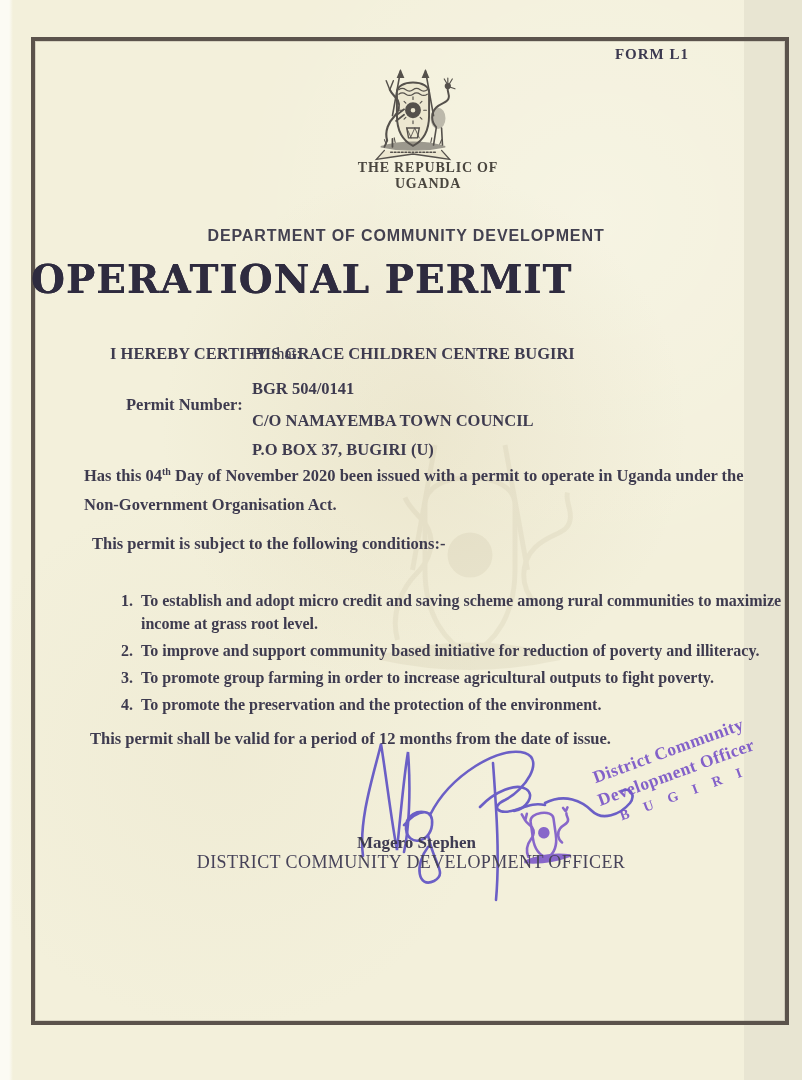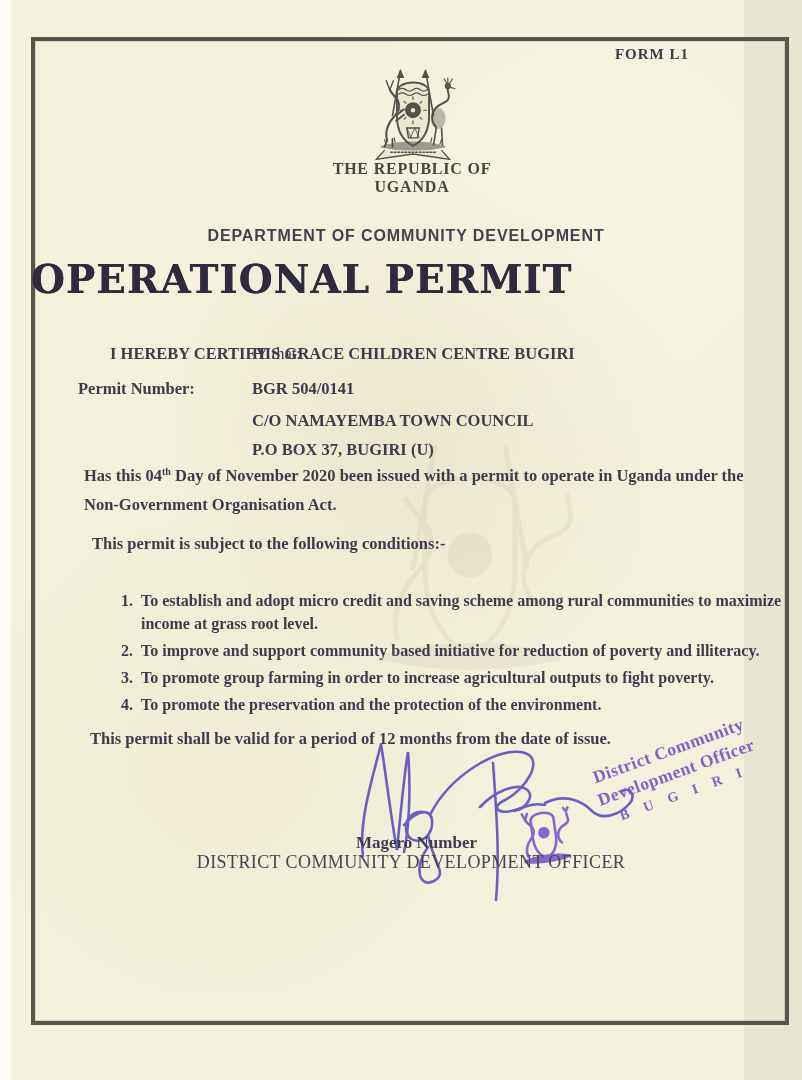--- a/index.html
+++ b/index.html
@@ -14,22 +14,22 @@
     font-family:"Liberation Serif", serif;
     color:#3e3b4f;
   }
   .scan-edge{position:absolute;left:0;top:0;width:13px;height:1080px;
     background:linear-gradient(to right,#fcfbf4 70%, rgba(252,251,244,0));}
   .border-frame{position:absolute;left:31px;top:37px;width:750px;height:980px;
     border:4px solid #5b534c;box-shadow:inset 0 0 0 1px rgba(91,83,76,.18);}
   .form-label{position:absolute;top:46px;right:55px;font-weight:bold;
     font-size:15px;letter-spacing:1px;color:#3c3950;}
   .emblem{position:absolute;left:354px;top:62px;}
-  .republic{position:absolute;left:322px;top:160px;width:180px;text-align:center;
-    font-size:16px;font-weight:bold;letter-spacing:.8px;color:#4a463f;}
+  .republic{position:absolute;left:338px;top:160px;width:180px;text-align:center;
+    font-size:14px;font-weight:bold;letter-spacing:.8px;color:#4a463f;}
   .gov-heading{position:absolute;left:31px;top:194px;width:750px;text-align:center;
     font-family:"Liberation Sans",sans-serif;font-size:16px;letter-spacing:.6px;color:#4b4955;}
   .dept-heading{position:absolute;left:31px;top:227px;width:750px;text-align:center;
     font-family:"Liberation Sans",sans-serif;font-size:16px;font-weight:bold;
     letter-spacing:.9px;color:#434150;}
   .doc-title{position:absolute;left:31px;top:256px;width:750px;text-align:left;
     font-family:"DejaVu Serif",serif;font-size:39px;font-weight:bold;
     letter-spacing:1px;color:#2e2b3f;text-shadow:0 0 .6px #2e2b3f;}
   .row-label{position:absolute;left:78px;font-size:16.5px;font-weight:bold;}
   .row-label .normal{font-weight:normal;}
@@ -105,21 +105,21 @@
       <path d="M86,73 C80,67 80,57 86,51 C92,45 99,46 100,40 C101,36 98,33 99,29"></path>
       <path d="M24,95 Q60,85 96,95 Q60,103 24,95 Z" fill="#8a7a50"></path>
     </g>
   </svg>
 
   <div class="row-label" style="top:344px;margin-left:32px;">
     <span>I HEREBY CERTIFY</span><span class="normal"> that:</span>
   </div>
   <div class="row-value" style="top:344px;">HIS GRACE CHILDREN CENTRE BUGIRI</div>
 
-  <div class="row-label" style="top:379px;">Permit Number:</div>
+  <div class="row-label" style="top:395px;margin-left:48px;">Permit Number:</div>
   <div class="row-value" style="top:379px;">BGR 504/0141</div>
 
   <div class="row-value" style="top:411px;">C/O NAMAYEMBA TOWN COUNCIL</div>
   <div class="row-value" style="top:440px;">P.O BOX 37, BUGIRI (U)</div>
 
   <div class="para" style="top:461px;">
     <span>Has this 04</span><sup>th</sup><span> Day of  November 2020 been issued with a permit to operate in Uganda under the Non-Government Organisation Act.</span>
   </div>
 
   <div class="conditions-intro">This permit is subject to the following conditions:-</div>
@@ -154,15 +154,15 @@
       <path d="M24,95 Q60,85 96,95 Q60,103 24,95 Z" fill="#7a55c8"></path>
     </g>
   </svg>
 
   <div class="stamp">
     <div class="l1">District Community</div>
     <div class="l2">Development Officer</div>
     <div class="l3">B U G I R I</div>
   </div>
 
-  <div class="sig-name">Magero Number</div>
+  <div class="sig-name">Magero Stephen</div>
   <div class="sig-title">DISTRICT COMMUNITY DEVELOPMENT OFFICER</div>
 </div>
 
 </body></html>

